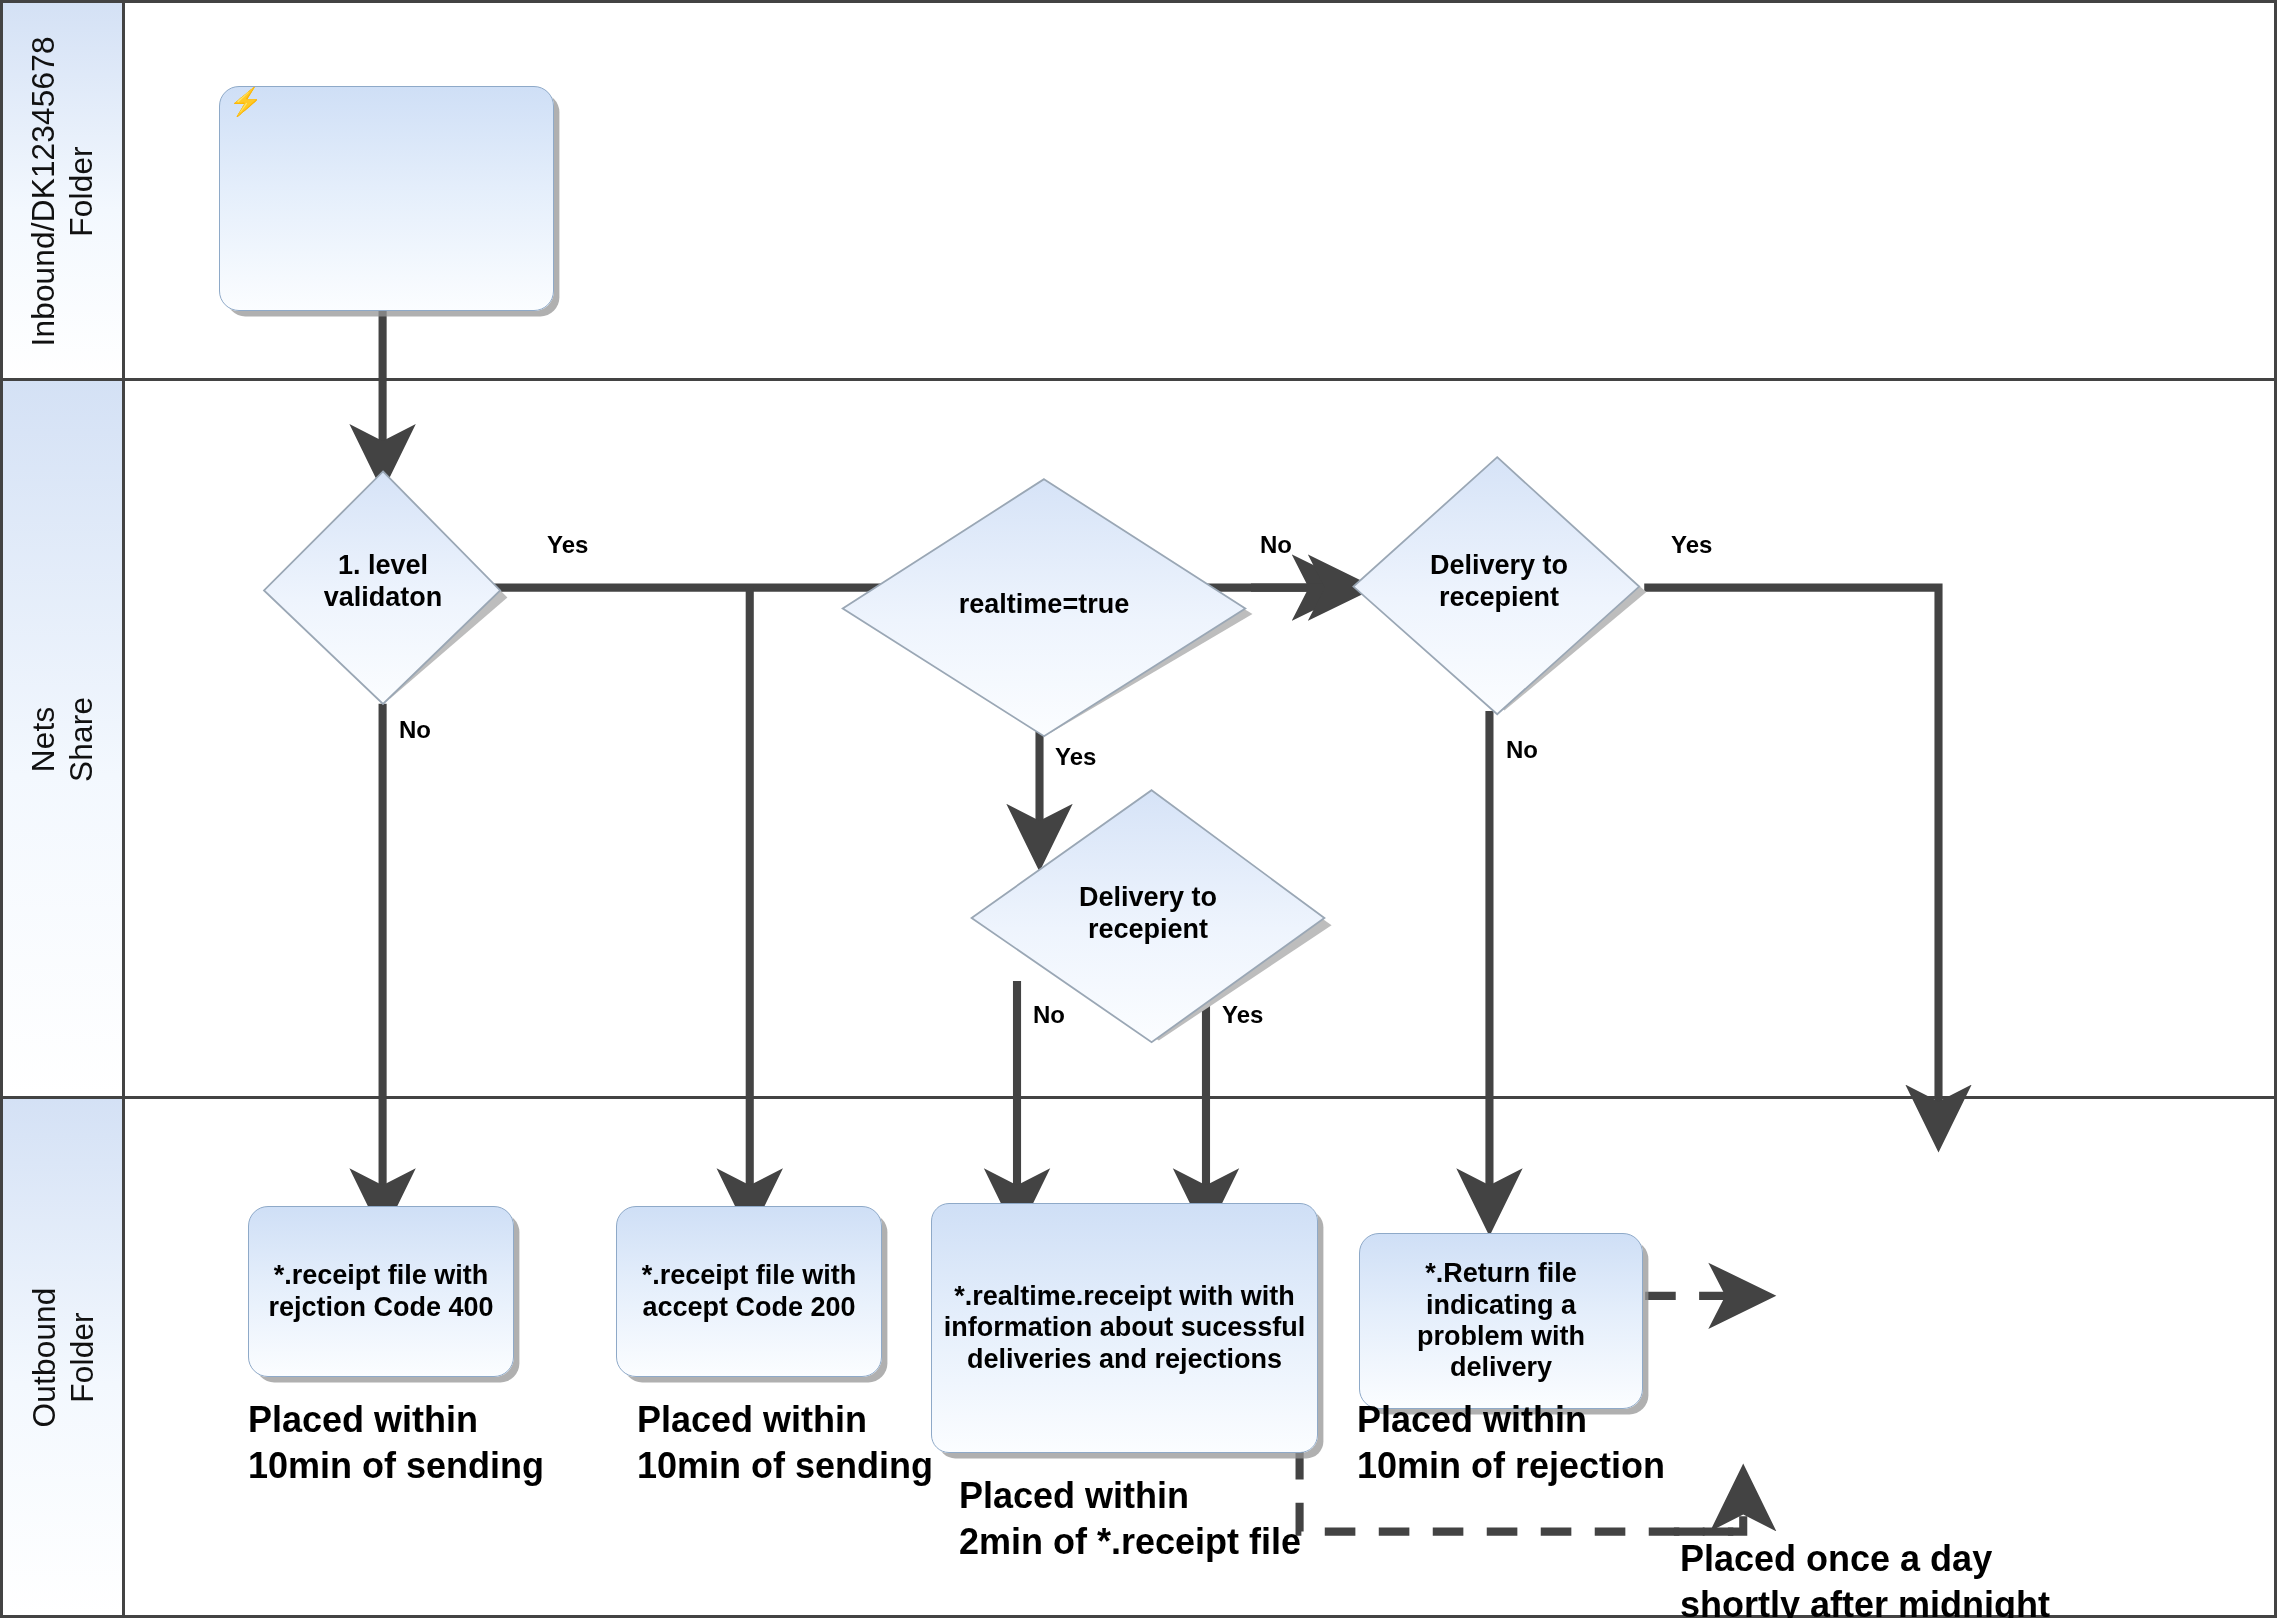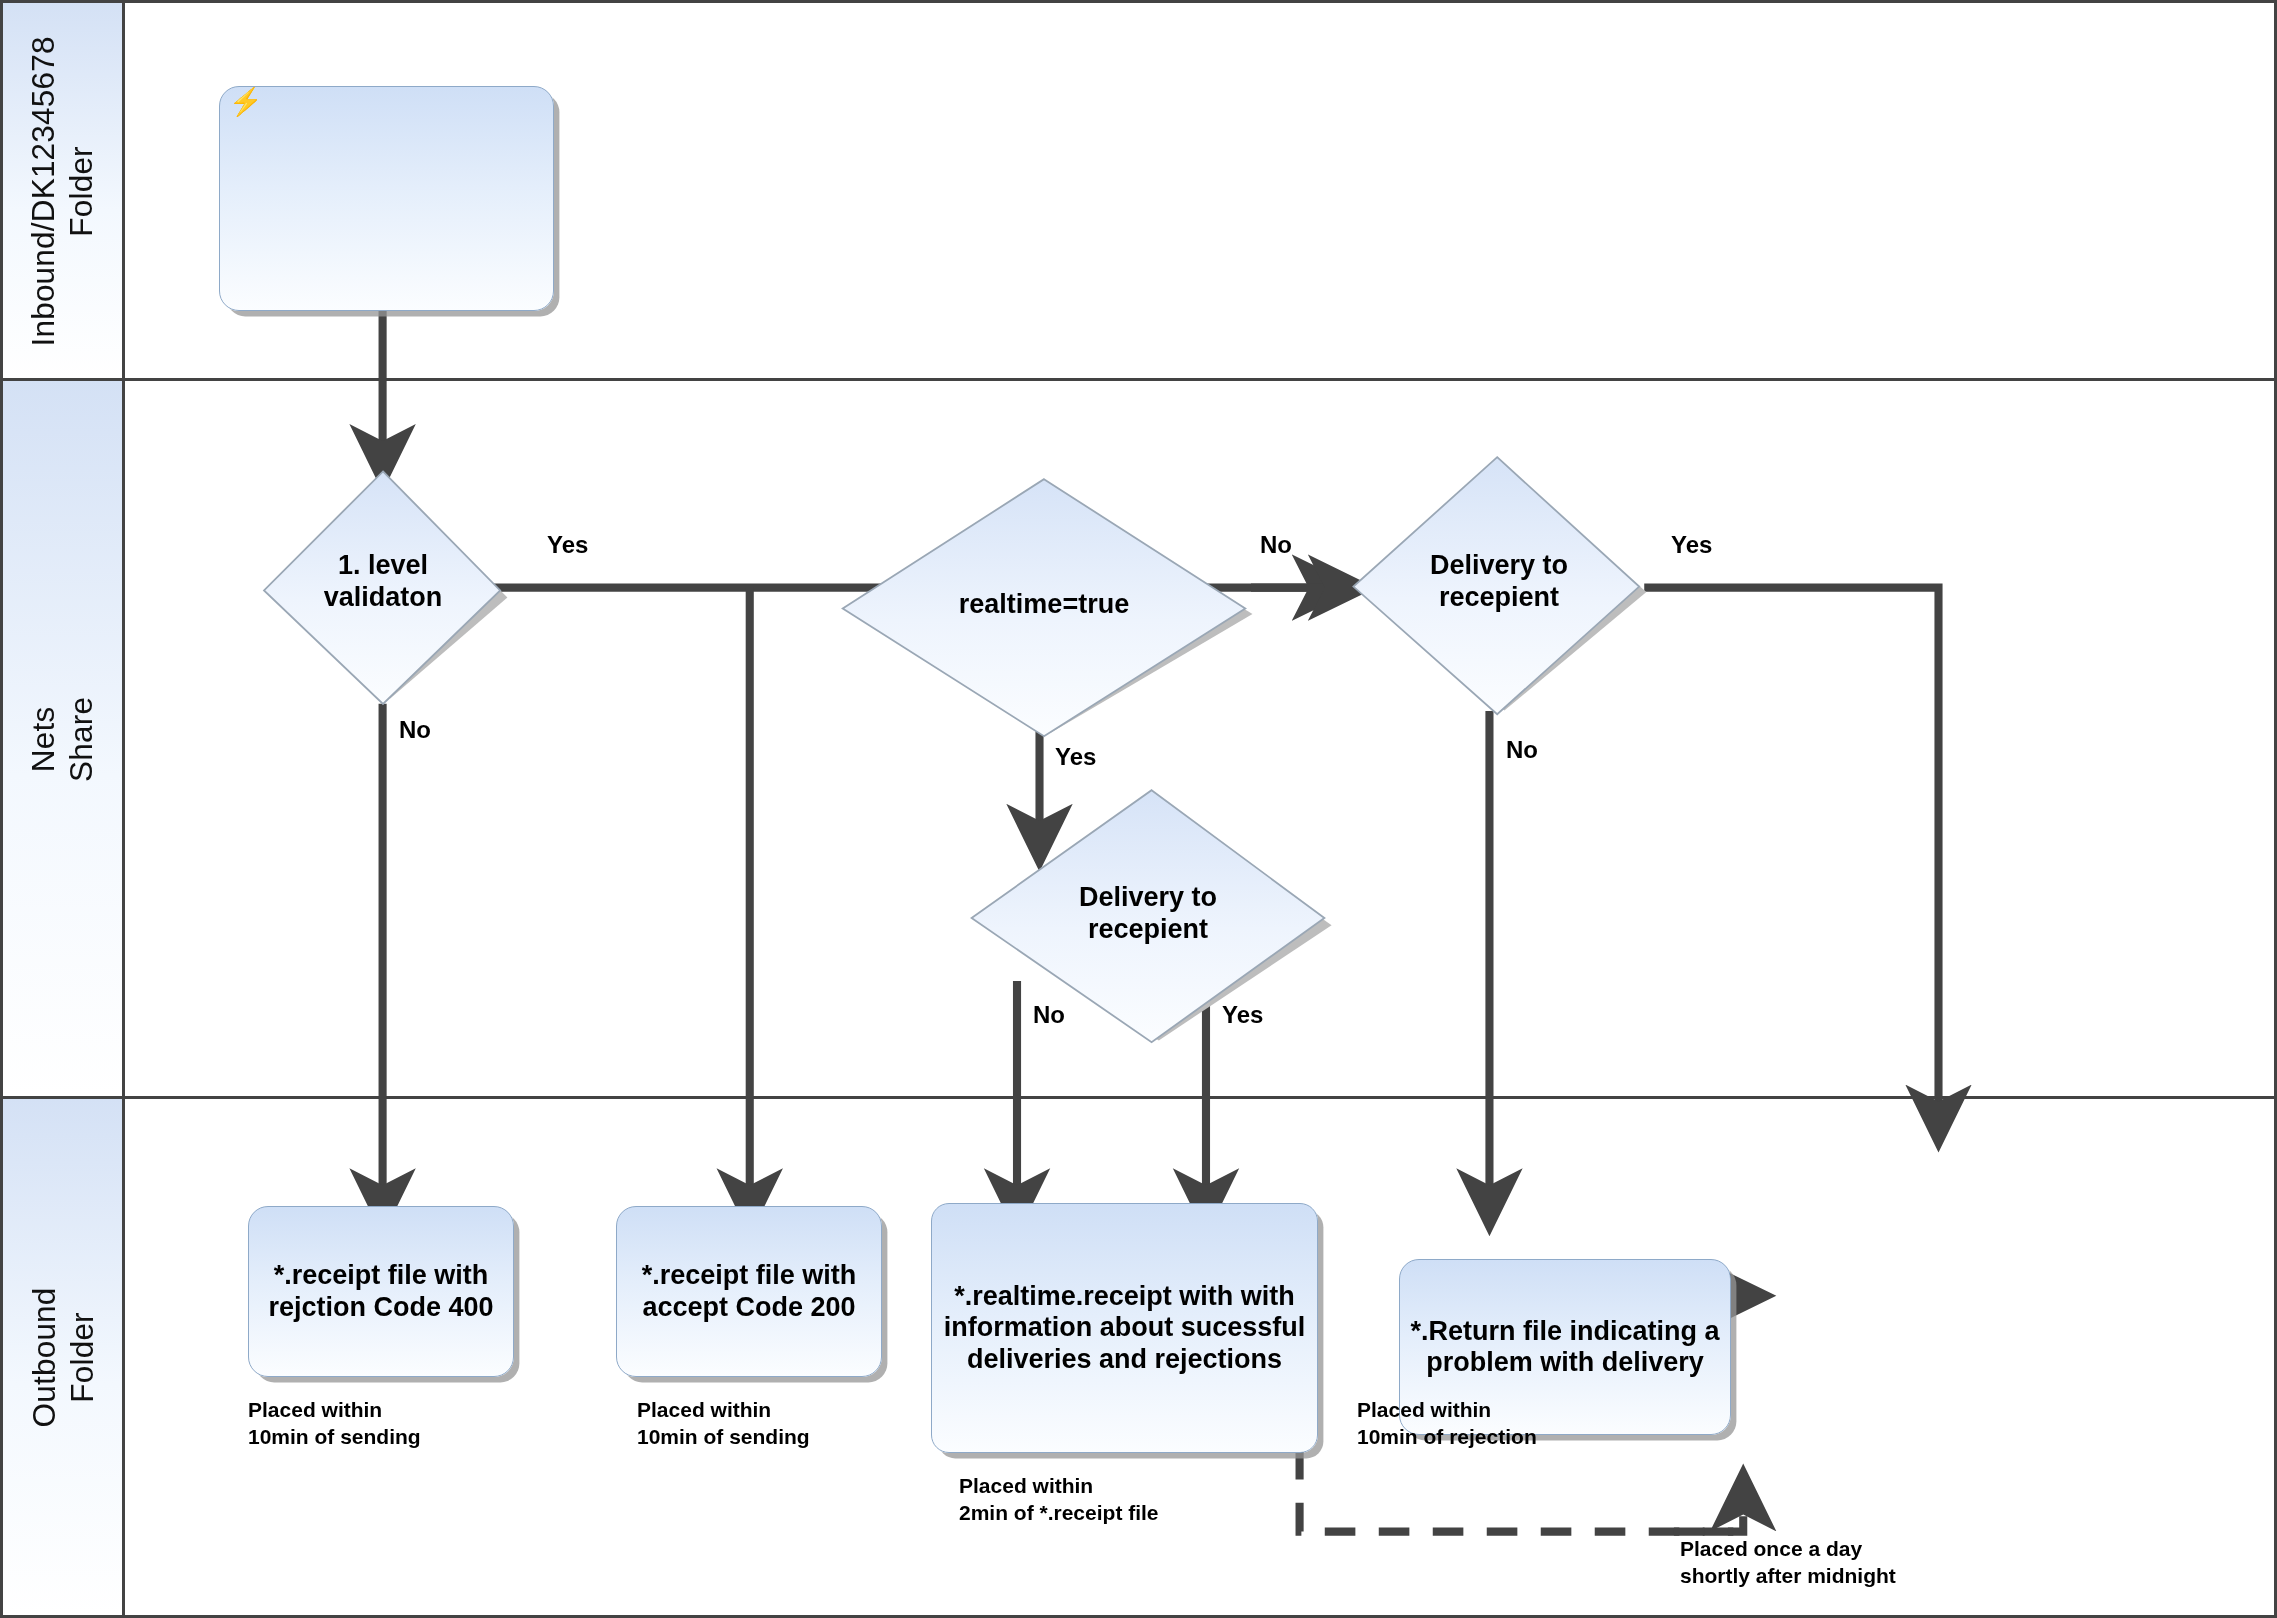--- a/index.html
+++ b/index.html
@@ -100,21 +100,21 @@
     position: absolute;
     font-weight: bold;
     font-size: 24px;
     color: #000000;
     white-space: nowrap;
     z-index: 7;
   }
   .note {
     position: absolute;
     font-weight: bold;
-    font-size: 21px;
+    font-size: 36px;
     color: #000000;
     line-height: 1.28;
     z-index: 7;
   }
 
   
   #edges {
     position: absolute;
     top: 0; left: 0;
     width: 2277px; height: 1618px;
@@ -277,21 +277,21 @@
 10min of sending</div>
 
   <div class="node" style="left:931px; top:1203px; width:387px; height:250px;">
     <div class="box" style="width:100%; height:100%; border-radius:18px;">
       <span>*.realtime.receipt with with information about sucessful deliveries and rejections</span>
     </div>
   </div>
   <div class="note" style="left:959px; top:1473px; width:414px; white-space:pre-line;">Placed within
 2min of *.receipt file</div>
 
-  <div class="node" style="left:1359px; top:1259px; width:332px; height:176px;margin-left:40px;">
+  <div class="node" style="left:1359px; top:1233px; width:284px; height:176px;">
     <div class="box" style="width:100%; height:100%;">
       <span>*.Return file indicating a problem with delivery</span>
     </div>
   </div>
   <div class="note" style="left:1357px; top:1397px; width:342px; white-space:pre-line;">Placed within
 10min of rejection</div>
 
   <div class="note" style="left:1680px; top:1492px; width:423px; white-space:pre-line;margin-top:44px;">Placed once a day
 shortly after midnight</div>
 

